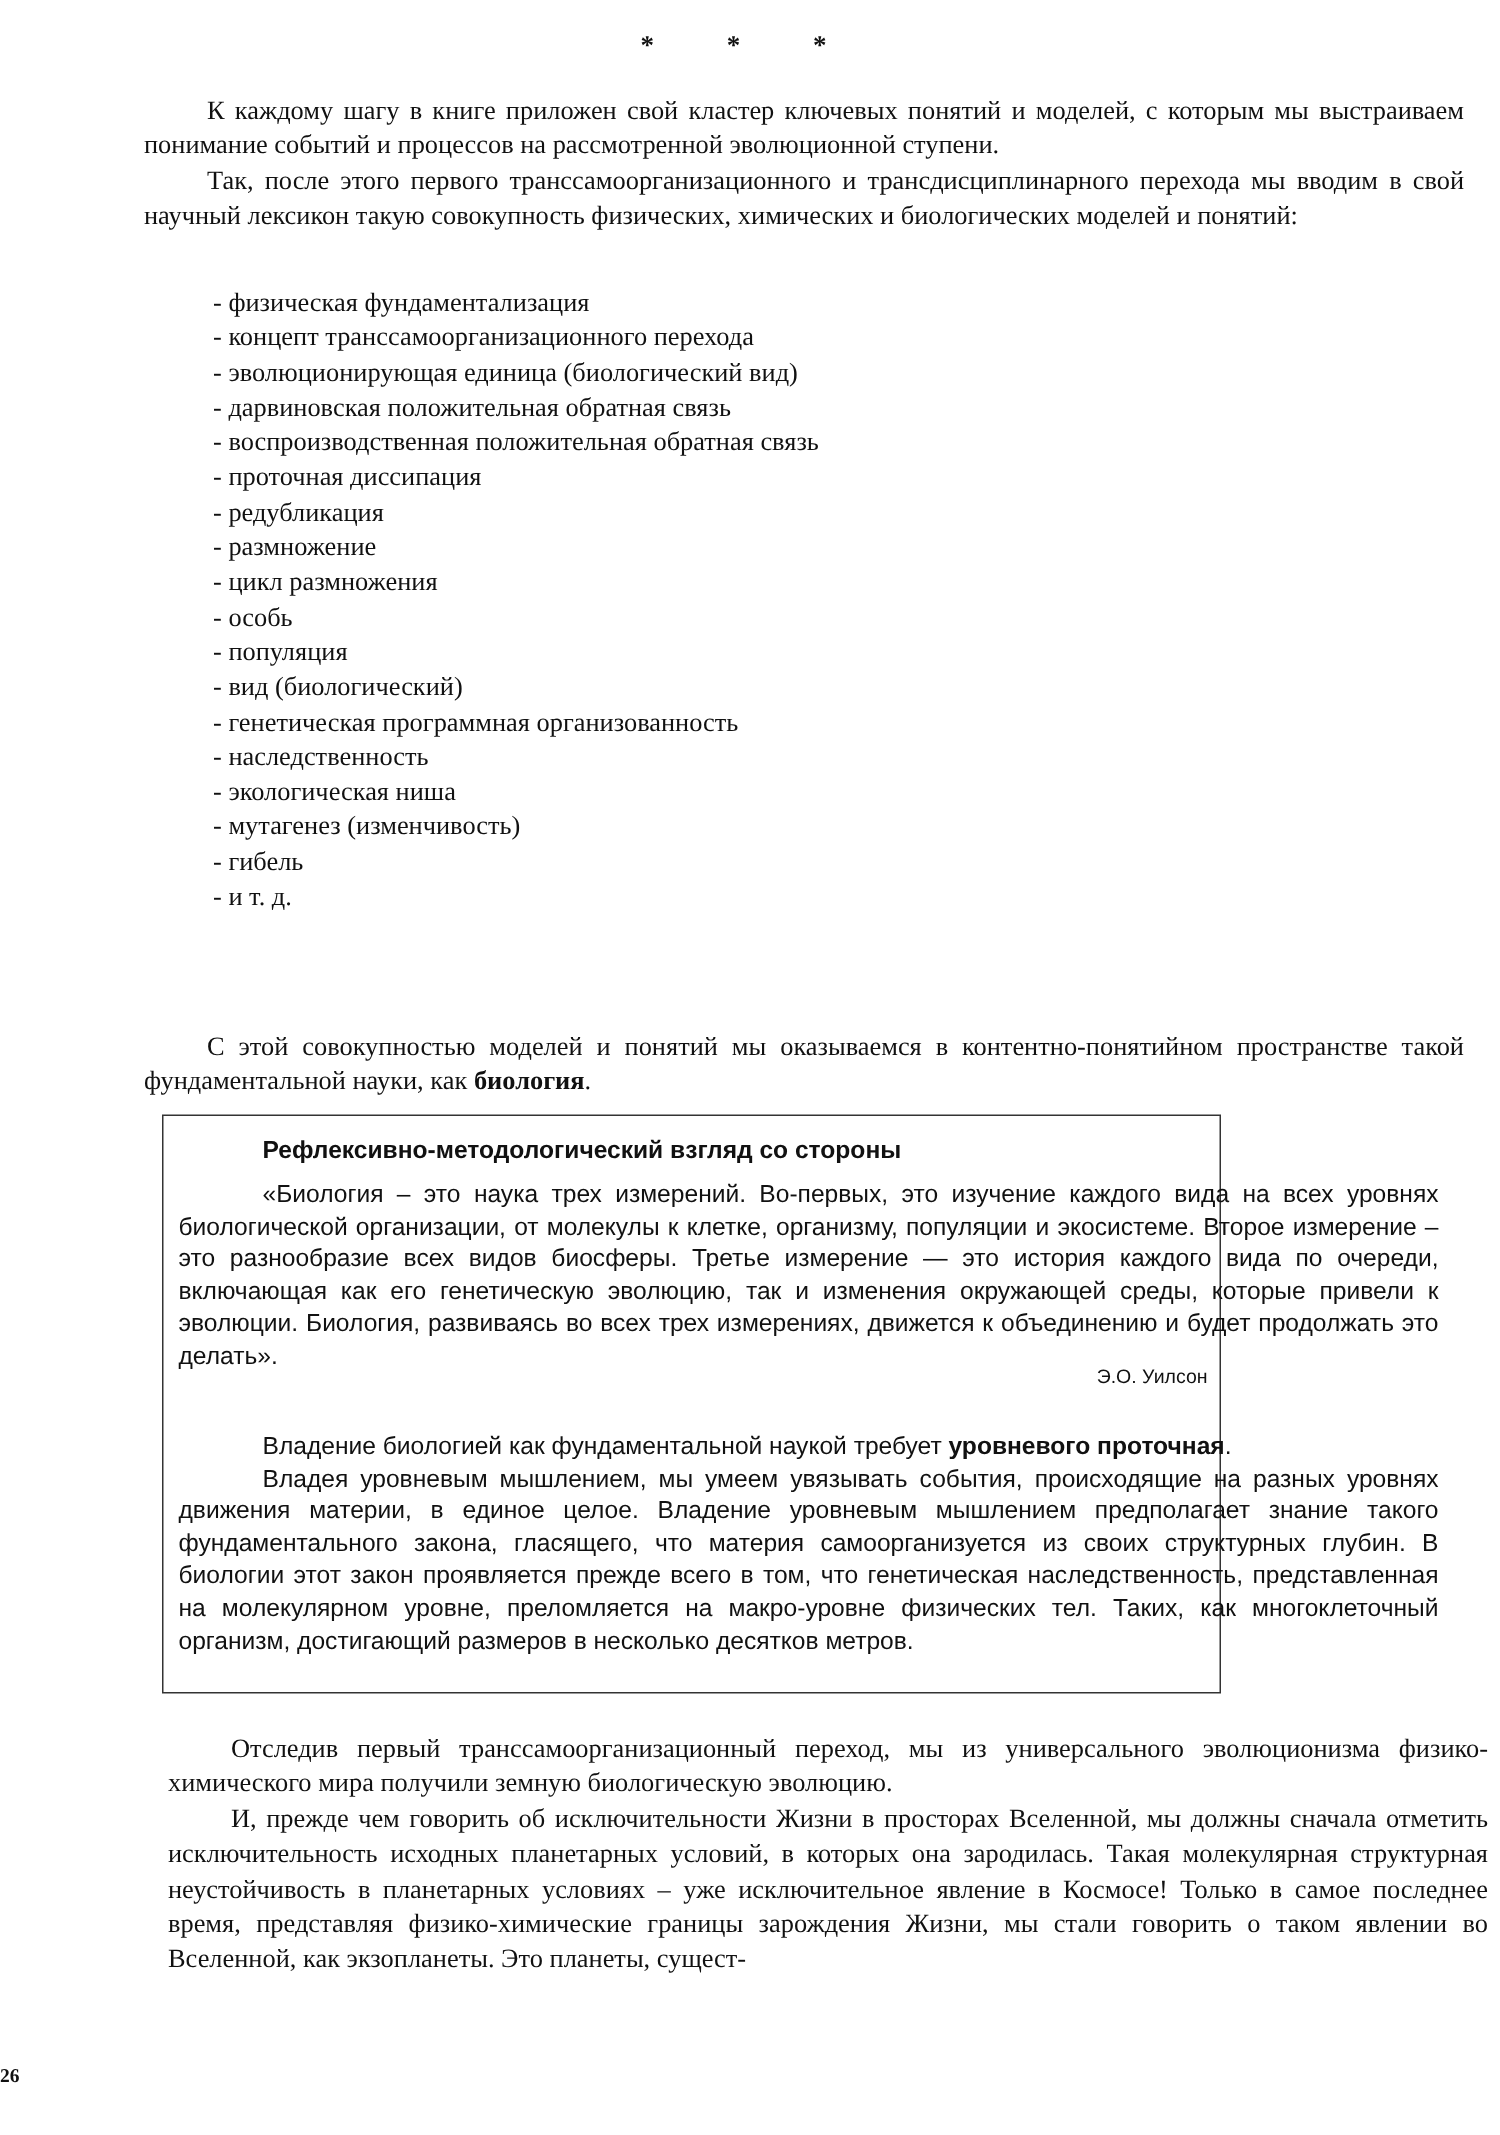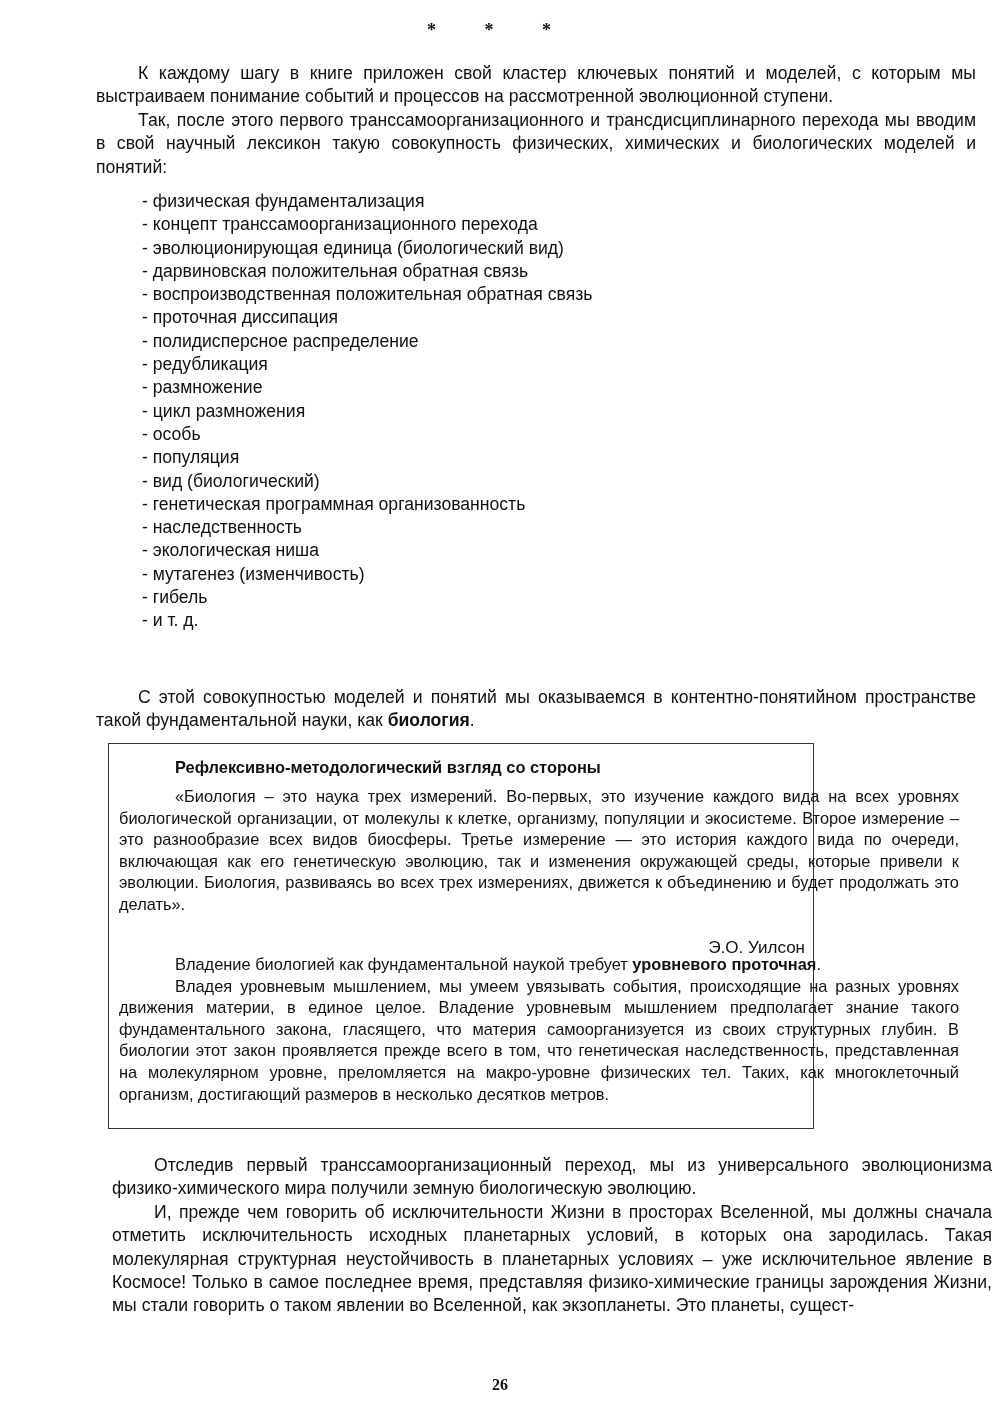--- a/index.html
+++ b/index.html
@@ -3,48 +3,48 @@
   <meta charset="utf-8">
   <style>
     html, body { margin: 0; padding: 0; background: #ffffff; }
     body { width: 1000px; height: 1423px; position: relative; overflow: hidden; color: #111; }
     .page { position: absolute; left: 0; top: 0; width: 1000px; height: 1423px; }
     .stars {
       position: absolute; top: 20px; left: 0; width: 1000px; text-align: center;
       font-family: "Liberation Serif", serif; font-size: 18px; font-weight: bold; letter-spacing: 22px;
     }
     .serif {
-      font-family: Liberation Sans, sans-serif; font-size: 17.6px; line-height: 23.4px;
+      font-family: Liberation Serif, serif; font-size: 17.6px; line-height: 23.4px;
       text-align: justify; color: #111;
     }
     .p { margin: 0; text-indent: 42px; }
     .block1 { position: absolute; left: 96px; top: 62px; width: 880px; }
     .list { position: absolute; left: 142px; top: 190px; width: 600px; margin: 0; padding: 0; list-style: none; }
     .list li { margin: 0; padding: 0; line-height: 23.3px; text-align: left; }
     .block2 { position: absolute; left: 96px; top: 686px; width: 880px; }
     .box {
       position: absolute; left: 108px; top: 743px; width: 706px; height: 386px;
       border: 1.5px solid #333; box-sizing: border-box;
     }
     .sans {
       font-family: "Liberation Sans", sans-serif; font-size: 16.4px; line-height: 21.6px;
       text-align: justify; color: #111;
     }
     .box-title {
       position: absolute; left: 66px; top: 14px; font-family: "Liberation Sans", sans-serif;
       font-size: 16.4px; font-weight: bold; color: #111;
     }
     .box-quote { position: absolute; left: 10px; top: 42px; width: 840px; }
-    .box-author { position: absolute; right: 8px; top: 166px; font-family: "Liberation Sans", sans-serif; font-size: 17px; margin-top: 28px; }
+    .box-author { position: absolute; right: 8px; top: 166px; font-family: "Liberation Sans", sans-serif; font-size: 13px; }
     .box-body { position: absolute; left: 10px; top: 210px; width: 840px; }
     .box .p { text-indent: 56px; }
     .block3 { position: absolute; left: 112px; top: 1154px; width: 880px; }
     .pagenum {
-      position: absolute; top: 1376px; left: 0; width: 1000px; text-align: center;
-      font-family: "Liberation Serif", serif; font-size: 16px; font-weight: bold;
+      position: absolute; top: 1376px; left: 0; width: 1000px; 
+      font-family: "Liberation Serif", serif; font-size: 13px; font-weight: bold;
     }
     b { font-weight: bold; }
   </style>
 </head>
 <body>
 
 <div class="page">
 
   <div class="stars">* * *</div>
 
@@ -53,21 +53,20 @@
     <p class="p">Так, после этого первого транссамоорганизационного и трансдисциплинарного перехода мы вводим в свой научный лексикон такую совокупность физических, химических и биологических моделей и понятий:</p>
   </div>
 
   <ul class="list serif">
     <li>- физическая фундаментализация</li>
     <li>- концепт транссамоорганизационного перехода</li>
     <li>- эволюционирующая единица (биологический вид)</li>
     <li>- дарвиновская положительная обратная связь</li>
     <li>- воспроизводственная положительная обратная связь</li>
     <li>- проточная диссипация</li>
-    <li>- полидисперсное распределение</li>
     <li>- редубликация</li>
     <li>- размножение</li>
     <li>- цикл размножения</li>
     <li>- особь</li>
     <li>- популяция</li>
     <li>- вид (биологический)</li>
     <li>- генетическая программная организованность</li>
     <li>- наследственность</li>
     <li>- экологическая ниша</li>
     <li>- мутагенез (изменчивость)</li>

